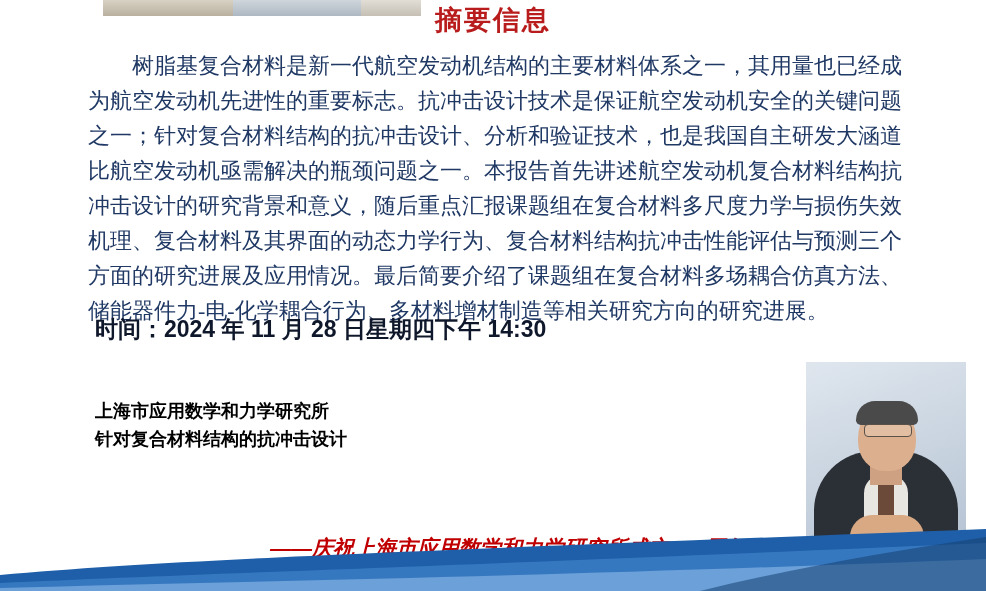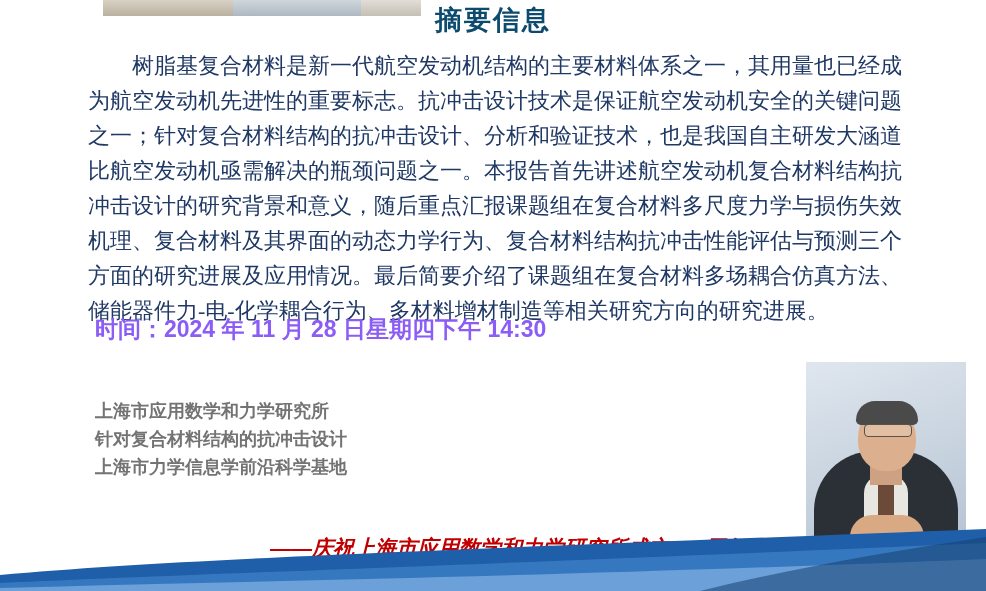--- a/index.html
+++ b/index.html
@@ -50,21 +50,21 @@
 
   
   .section-title {
     position: absolute;
     top: 2px;
     left: 0;
     width: 986px;
     text-align: center;
     font-size: 27px;
     font-weight: bold;
-    color: #0c4a6e;
+    color: #b91c1c;
     letter-spacing: 2px;
     font-family: "Liberation Serif", serif;
   }
 
   
   .abstract {
     position: absolute;
     top: 48px;
     left: 88px;
     width: 814px;
@@ -75,37 +75,37 @@
     text-indent: 2em;
     font-family: "Liberation Serif", serif;
   }
 
   
   .meta {
     position: absolute;
     top: 312px;
     left: 95px;
     width: 800px;
-    color: #8b5cf6;
+    color: #0f172a;
     font-family: "Liberation Sans", sans-serif;
   }
   .meta-line {
     font-size: 23px;
     font-weight: bold;
     line-height: 34px;
     white-space: nowrap;
   }
 
   
   .orgs {
     position: absolute;
     top: 397px;
     left: 95px;
     width: 620px;
-    color: #737373;
+    color: #000000;
     font-family: "Liberation Sans", sans-serif;
   }
   .org-line {
     font-size: 18px;
     font-weight: bold;
     line-height: 28px;
     white-space: nowrap;
   }
 
   
@@ -235,21 +235,20 @@
 
   <div class="abstract">树脂基复合材料是新一代航空发动机结构的主要材料体系之一，其用量也已经成为航空发动机先进性的重要标志。抗冲击设计技术是保证航空发动机安全的关键问题之一；针对复合材料结构的抗冲击设计、分析和验证技术，也是我国自主研发大涵道比航空发动机亟需解决的瓶颈问题之一。本报告首先讲述航空发动机复合材料结构抗冲击设计的研究背景和意义，随后重点汇报课题组在复合材料多尺度力学与损伤失效机理、复合材料及其界面的动态力学行为、复合材料结构抗冲击性能评估与预测三个方面的研究进展及应用情况。最后简要介绍了课题组在复合材料多场耦合仿真方法、储能器件力-电-化学耦合行为、多材料增材制造等相关研究方向的研究进展。</div>
 
   <div class="meta">
     <div class="meta-line">时间：2024 年 11 月 28 日星期四下午 14:30</div>
   </div>
 
   <div class="orgs">
     <div class="org-line">上海市应用数学和力学研究所</div>
     <div class="org-line">针对复合材料结构的抗冲击设计</div>
-    <div class="org-line">上海市力学信息学前沿科学基地</div>
   </div>
 
   <div class="anniversary">——庆祝上海市应用数学和力学研究所成立 40 周年</div>
 
   <div class="portrait">
     <div class="backdrop"></div>
     <div class="suit"></div>
     <div class="shirt"></div>
     <div class="tie"></div>
     <div class="hands"></div>

